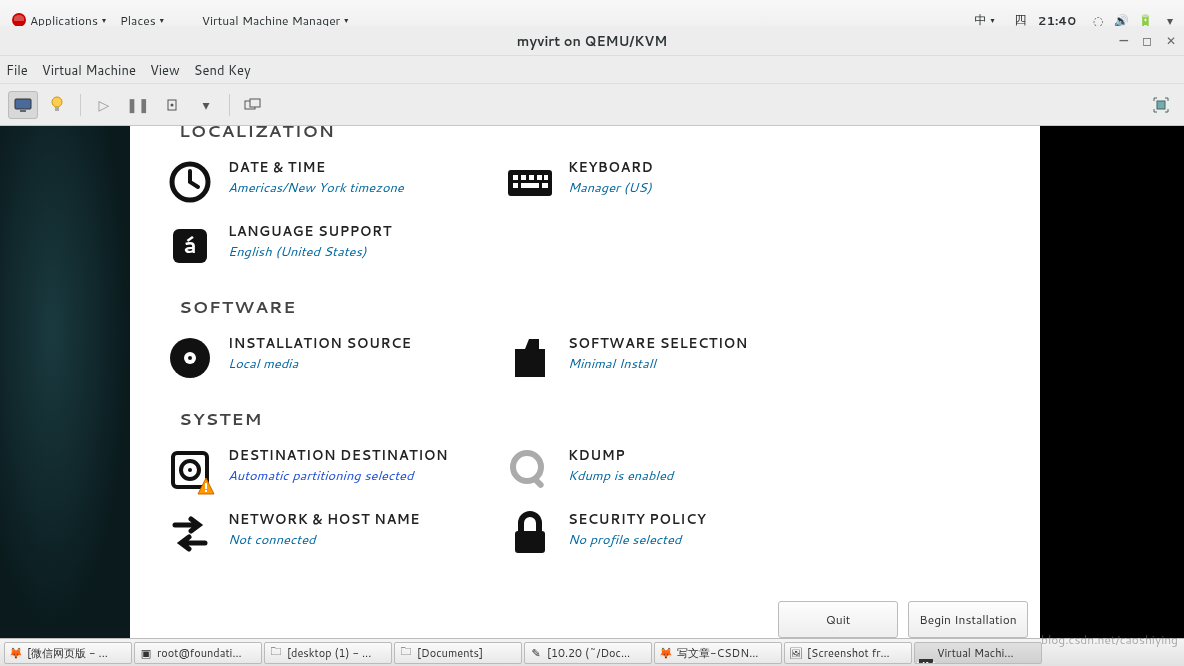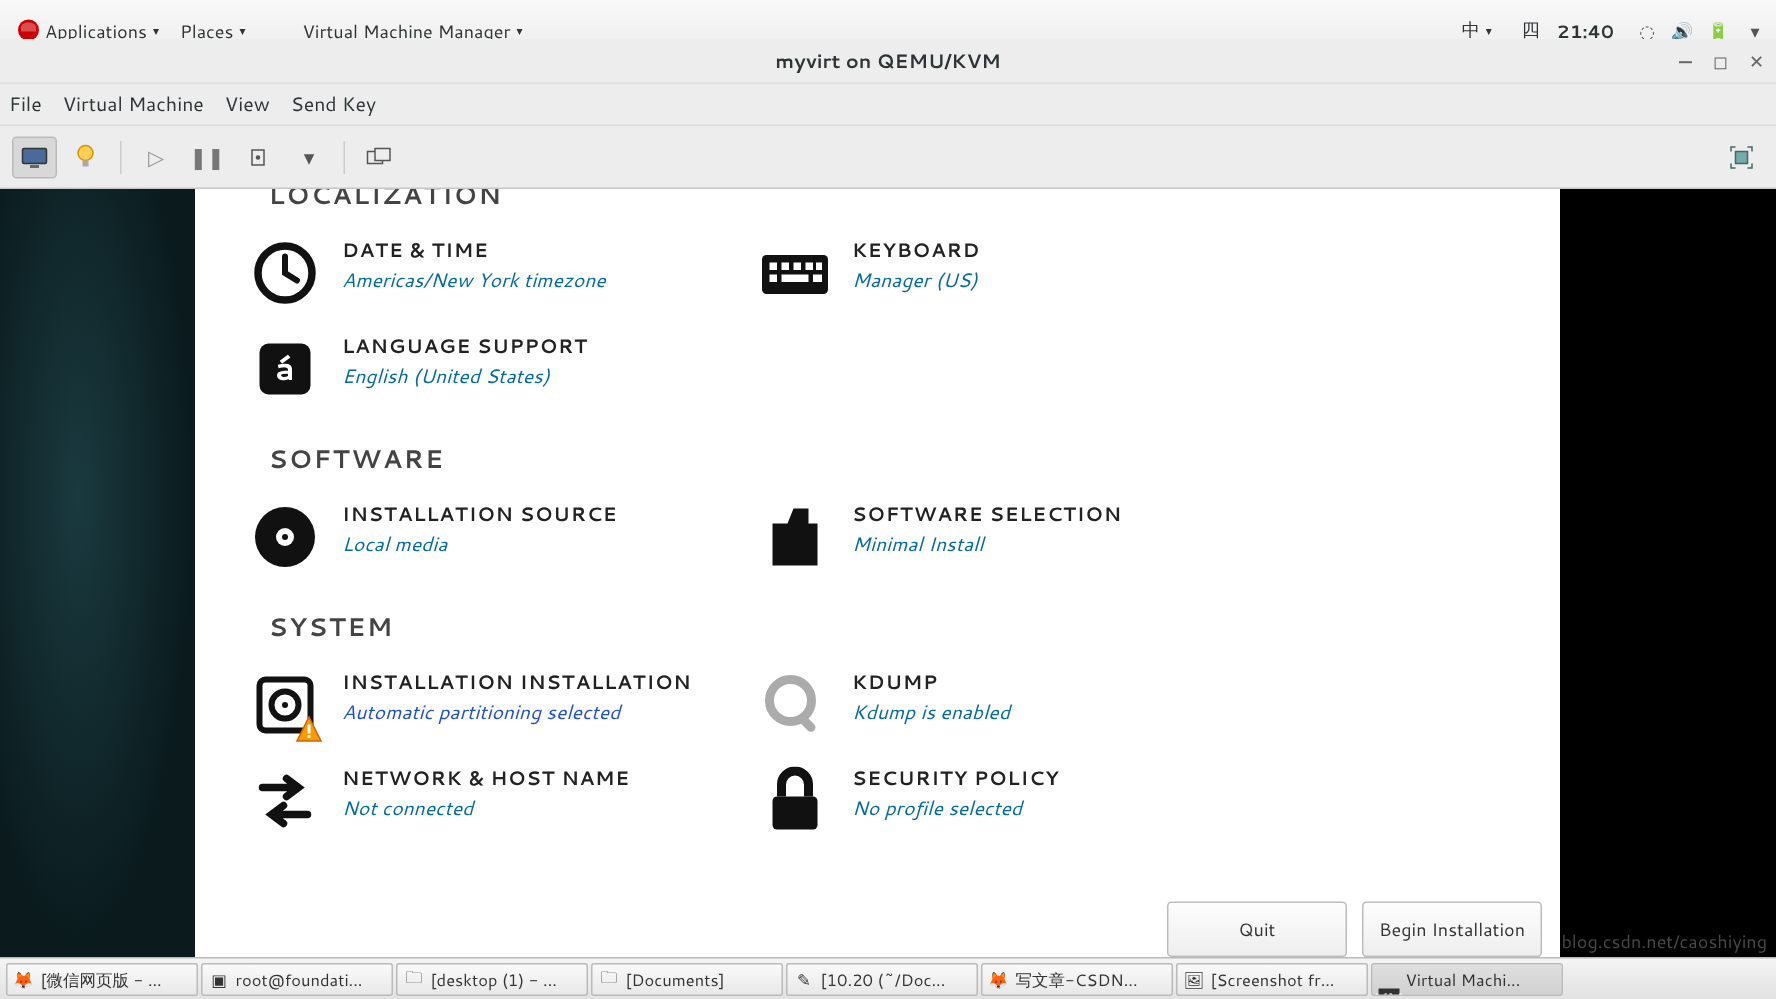--- a/index.html
+++ b/index.html
@@ -45,21 +45,21 @@
 .item-icon.faded svg { opacity: 0.35; }
 
 .installer-footer { height: 42px; display: flex; align-items: center; justify-content: flex-end; gap: 10px; padding: 0 12px; padding-top: 4px; }
 .inst-btn { min-width: 120px; height: 37px; border: 1px solid #bbb; background: linear-gradient(#fdfdfd,#eee); border-radius: 3px; font-size: 12px; color: #333; display: flex; align-items: center; justify-content: center; }
 
 
 .taskbar { position: absolute; bottom: 0; left: 0; right: 0; height: 28px; background: linear-gradient(#f4f4f4,#e2e2e2); border-top: 1px solid #bbb; display: flex; align-items: center; padding: 0 4px; gap: 2px; }
 .task { height: 22px; flex: 1; max-width: 128px; border: 1px solid #bbb; background: linear-gradient(#fafafa,#e8e8e8); border-radius: 2px; display: flex; align-items: center; gap: 4px; padding: 0 4px; font-size: 11px; color: #333; overflow: hidden; white-space: nowrap; }
 .task.active { background: linear-gradient(#e0e0e0,#d0d0d0); }
 .task-icon { width: 14px; height: 14px; flex-shrink: 0; display: inline-flex; align-items: center; justify-content: center; font-size: 11px; }
-.watermark { position: absolute; right: 6px; bottom: 30px; font-size: 12px; color: rgba(120,120,120,0.6); pointer-events: none; padding-left: 16px; }
+.watermark { position: absolute; right: 6px; bottom: 18px; font-size: 12px; color: rgba(120,120,120,0.6); pointer-events: none; padding-left: 16px; }
 </style>
 </head>
 <body>
 
 <div class="gnome-panel">
   <div class="left">
     <span class="panel-item">
       <span class="rh-icon"></span>
       <span>Applications</span>
         <span class="caret">▾</span>
@@ -238,21 +238,21 @@
                   <circle cx="23" cy="23" r="9" fill="none" stroke="#111" stroke-width="4"></circle>
                   <circle cx="23" cy="23" r="2" fill="#111"></circle>
                 </svg>
               <svg width="20" height="20" style="position:absolute;right:-2px;bottom:-2px">
                   <path d="M10 2 L18 18 L2 18 Z" fill="#f90" stroke="#c60"></path>
                   <rect x="9" y="7" width="2" height="6" fill="#fff"></rect>
                   <rect x="9" y="14" width="2" height="2" fill="#fff"></rect>
                 </svg>
             </div>
             <div class="item-text">
-                <div class="title">INSTALLATION INSTALLATION</div>
+                <div class="title">DESTINATION DESTINATION</div>
                 <div class="subtitle warn">Automatic partitioning selected</div>
               </div>
           </div>
           <div class="item">
             <div class="item-icon faded">
               <svg width="46" height="46">
                   <circle cx="20" cy="20" r="14" fill="none" stroke="#111" stroke-width="6"></circle>
                   <rect x="28" y="28" width="14" height="6" rx="3" transform="rotate(45 28 28)" fill="#111"></rect>
                 </svg>
             </div>

